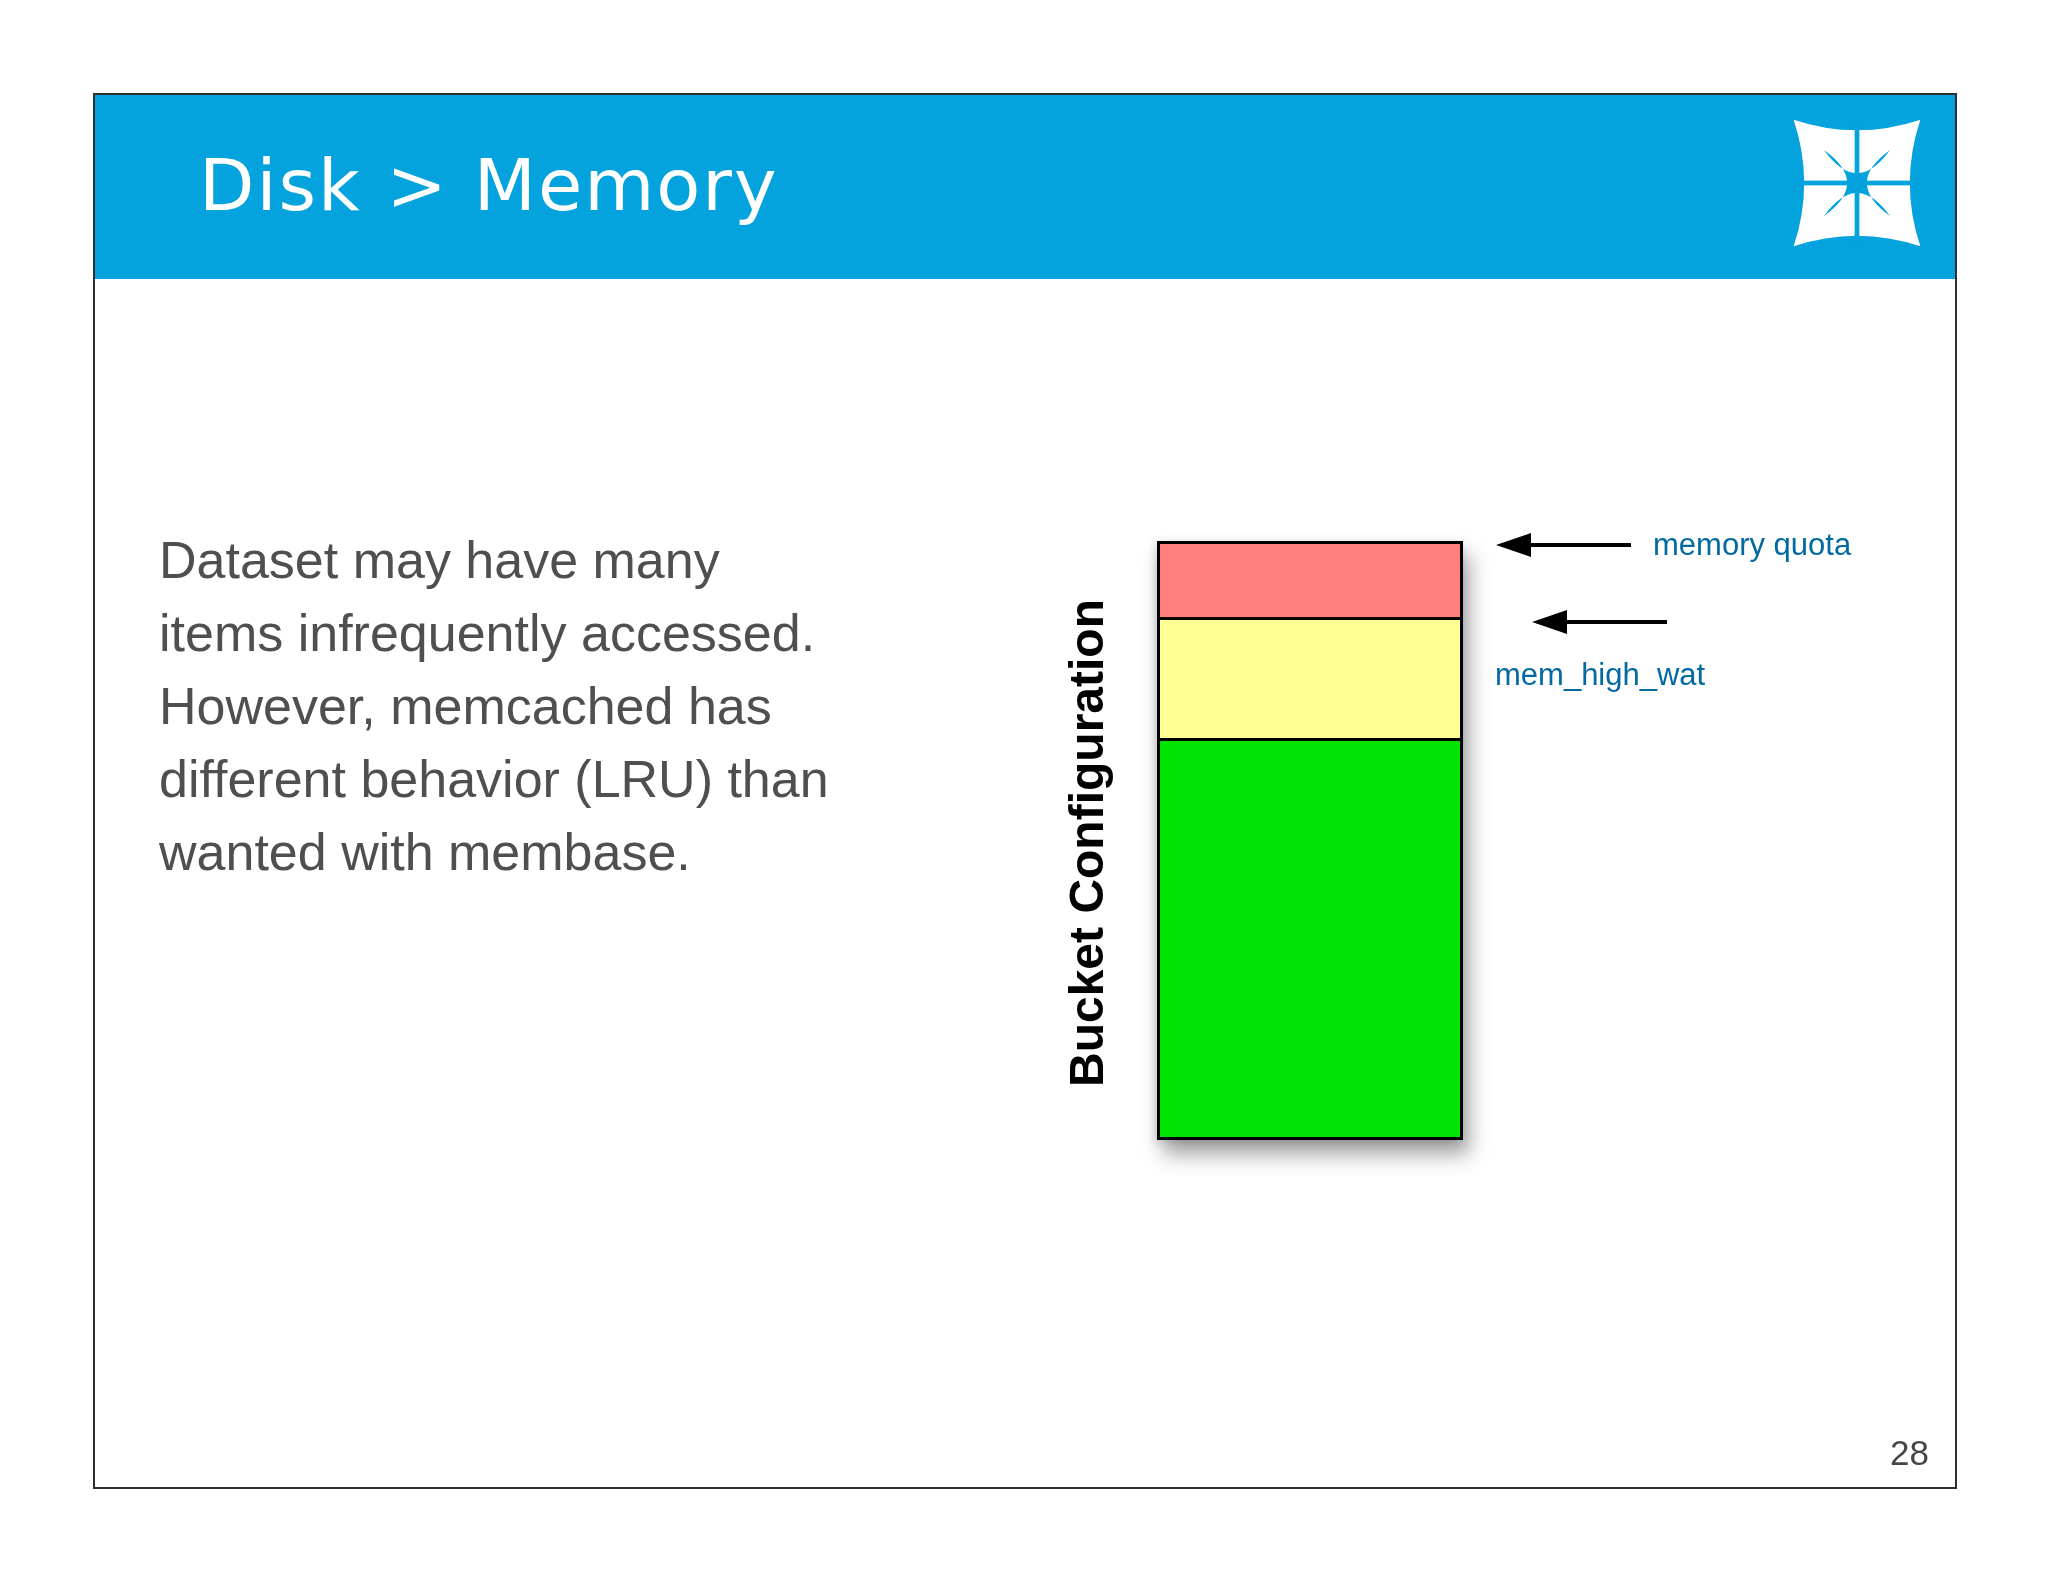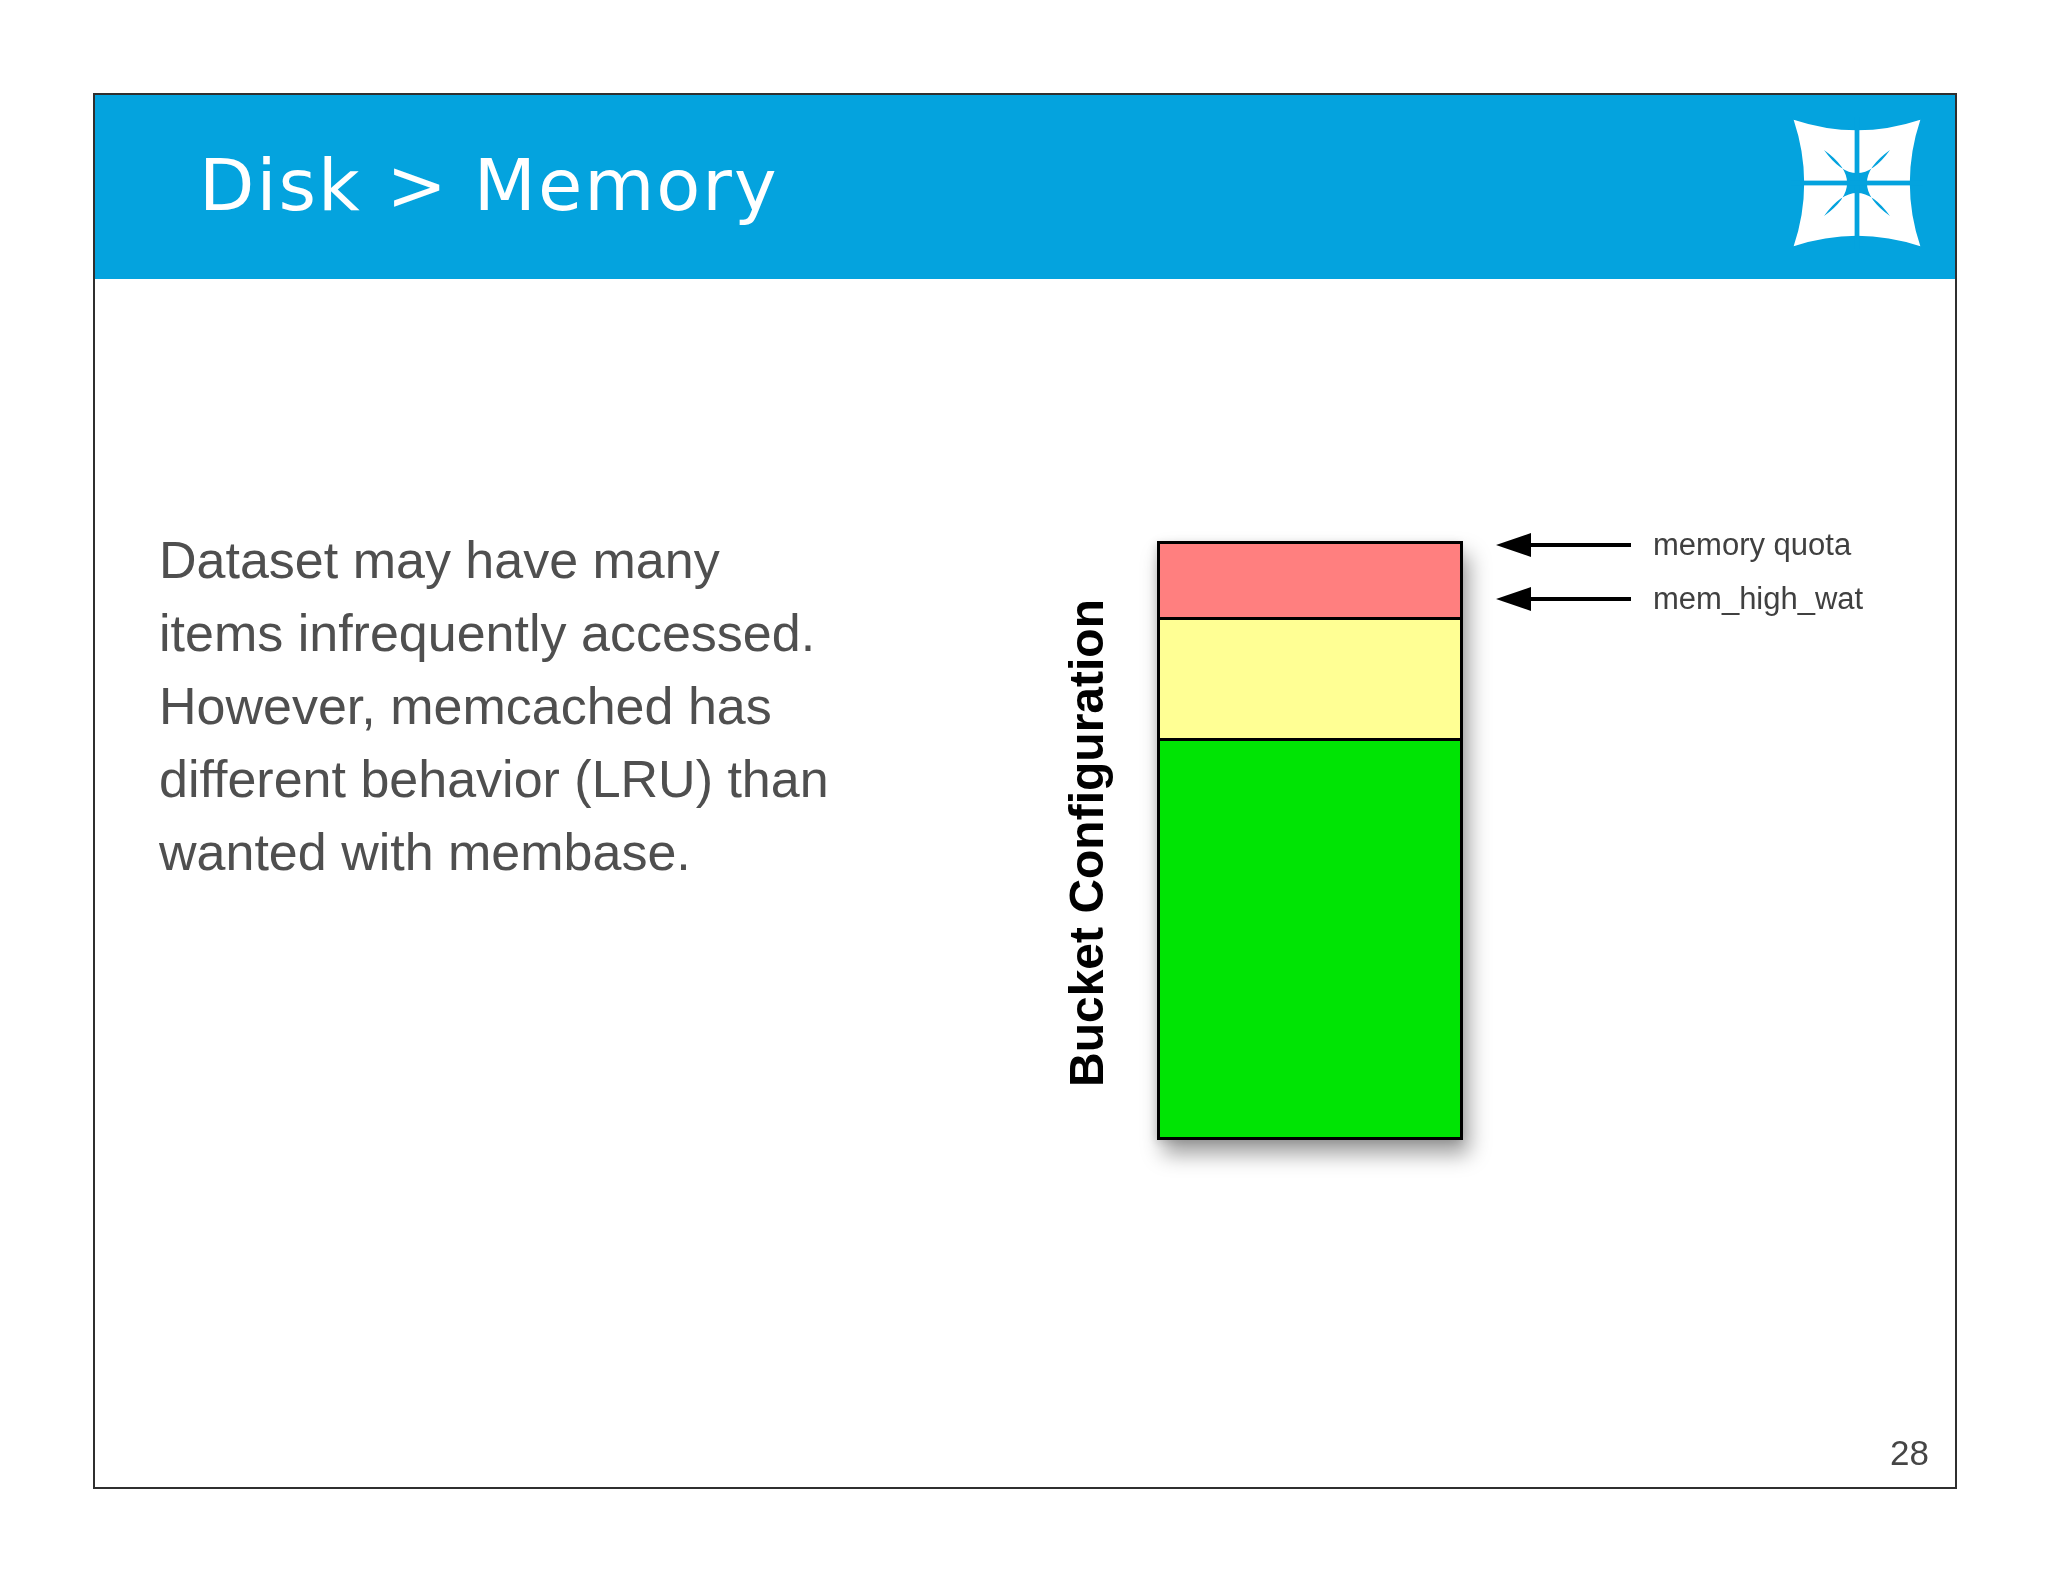--- a/index.html
+++ b/index.html
@@ -48,23 +48,23 @@
   .seg { width:100%; }
   .seg-top    { height:73px;  background:#FF7F7F; border-bottom:3px solid #000; }
   .seg-middle { height:118px; background:#FFFF94; border-bottom:3px solid #000; }
   .seg-bottom { flex:1;       background:#00E404; }
 
   .annot {
     position:absolute; left:1400px; height:40px;
     display:flex; align-items:center; gap:20px; white-space:nowrap;
   }
   .annot svg { width:138px; height:30px; flex:0 0 auto; }
-  .annot .annot-label { font-size:31px; color:#404040; }
+  .annot .annot-label { font-size:31px; color:#0369a1; }
   .a1 { top:430px; }
-  .a2 { top:484px; }
+  .a2 { top:512px;flex-direction:column; }
   .a3 { top:631px; }
 
   .pagenum {
     position:absolute; right:26px; bottom:14px;
     font-size:35px; color:#454545;
   }
 </style>
 </head>
 <body>
 

